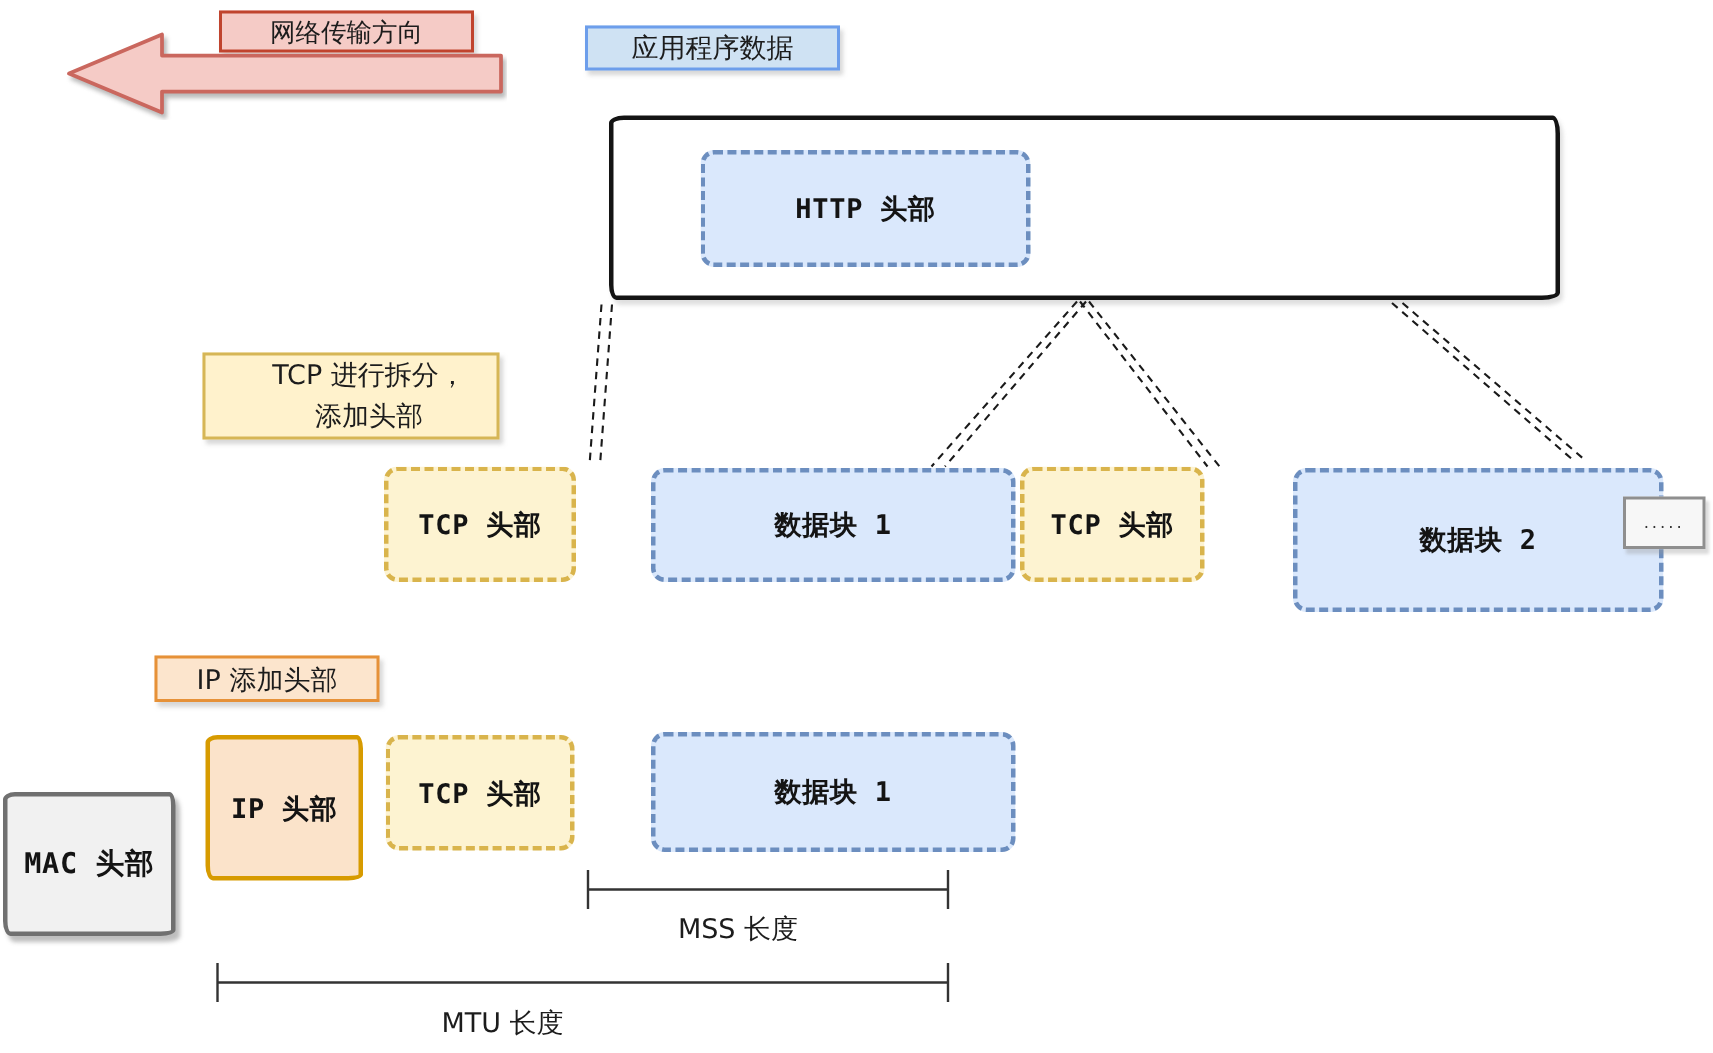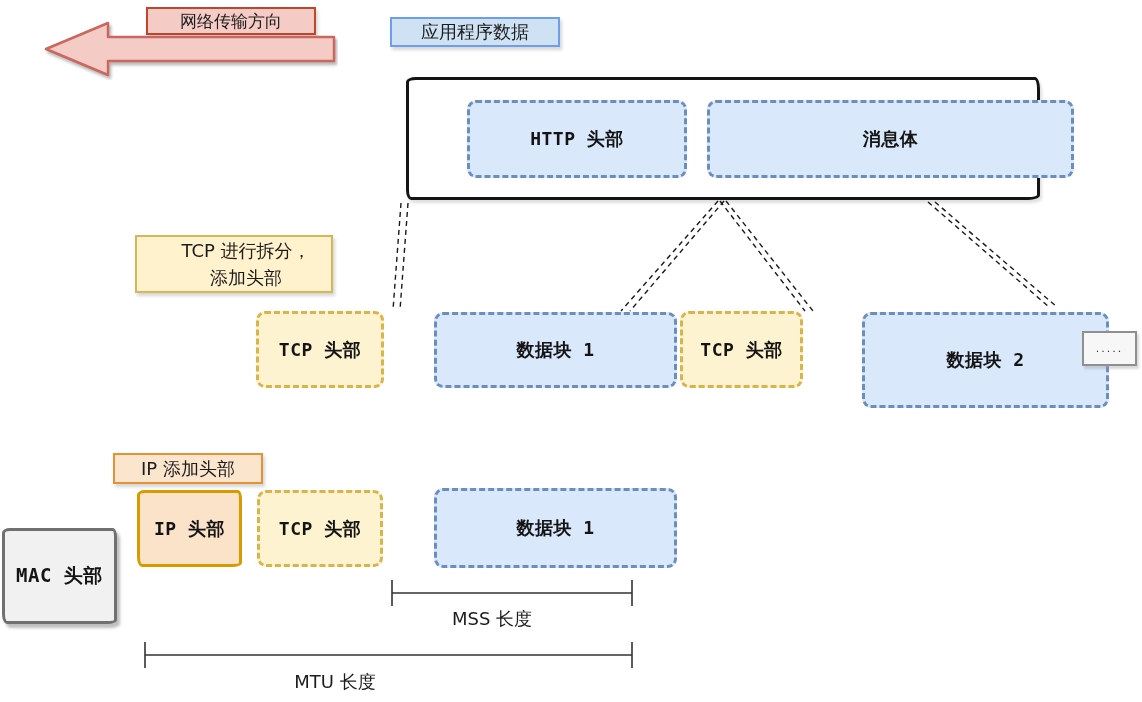--- a/index.html
+++ b/index.html
@@ -67,21 +67,20 @@
   <svg class="abs" style="left:42px; top:20px;" width="296" height="60" viewBox="0 0 296 60">
     <polygon points="4,29 66,3 66,17 292,17 292,41 66,41 66,55" style="fill:var(--pink-fill); stroke:var(--pink-border); stroke-width:2.5; stroke-linejoin:round;" filter="drop-shadow(2px 3px 1.5px rgba(100,100,100,0.45))"></polygon>
   </svg>
 
   <div class="abs tag tag-blue" style="left:390px; top:17px; width:170px; height:30px; font-size:18px;">应用程序数据</div>
 
   <div class="abs box box-outline" style="left:406px; top:77px; width:634px; height:123px;"></div>
 
   <div class="abs box box-blue-dashed" style="left:423px; top:100px; width:220px; height:78px;">HTTP 头部</div>
 
-  <div class="abs box box-blue-dashed" style="left:663px; top:100px; width:367px; height:78px;">消息体</div>
 
   <svg class="abs" style="left:0; top:0;" width="1142" height="702" viewBox="0 0 1142 702">
     <g style="stroke:var(--connector-black); stroke-width:1.4;" stroke-dasharray="5 4" fill="none">
       <line x1="401" y1="203" x2="393" y2="310"></line>
       <line x1="408" y1="203" x2="400" y2="310"></line>
       <line x1="718" y1="201" x2="621" y2="311"></line>
       <line x1="724" y1="201" x2="630" y2="311"></line>
       <line x1="720" y1="201" x2="805" y2="311"></line>
       <line x1="726" y1="201" x2="813" y2="311"></line>
       <line x1="928" y1="202" x2="1049" y2="307"></line>
@@ -97,25 +96,25 @@
   <div class="abs box box-yellow-dashed" style="left:256px; top:311px; width:128px; height:77px;">TCP 头部</div>
 
   <div class="abs box box-blue-dashed" style="left:390px; top:312px; width:243px; height:76px;">数据块 1</div>
 
   <div class="abs box box-yellow-dashed" style="left:680px; top:311px; width:123px; height:77px;">TCP 头部</div>
 
   <div class="abs box box-blue-dashed" style="left:818px; top:312px; width:247px; height:96px;text-align:center;">数据块 2</div>
 
   <div class="abs box box-dots" style="left:1082px; top:331px; width:55px; height:35px;">.....</div>
 
-  <div class="abs tag tag-orange" style="left:113px; top:437px; width:150px; height:31px; font-size:18px;margin-top:16px;">IP 添加头部</div>
+  <div class="abs tag tag-orange" style="left:103px; top:437px; width:150px; height:31px; font-size:18px;">IP 添加头部</div>
 
   <div class="abs box box-gray" style="left:2px; top:488px; width:115px; height:96px; font-size:19px;margin-top:40px;">MAC 头部</div>
 
-  <div class="abs box box-orange" style="left:137px; top:490px; width:105px; height:77px;">IP 头部</div>
+  <div class="abs box box-orange" style="left:137px; top:490px; width:105px; height:97px;">IP 头部</div>
 
   <div class="abs box box-yellow-dashed" style="left:257px; top:490px; width:126px; height:77px;">TCP 头部</div>
 
   <div class="abs box box-blue-dashed" style="left:390px; top:488px; width:243px; height:80px;">数据块 1</div>
 
   <svg class="abs" style="left:0; top:0;" width="1142" height="702" viewBox="0 0 1142 702">
     <g stroke="#333" stroke-width="1.6" fill="none">
       <path d="M392 580 V606 M392 593 H632 M632 580 V606"></path>
       <path d="M145 642 V668 M145 655 H632 M632 642 V668"></path>
     </g>

